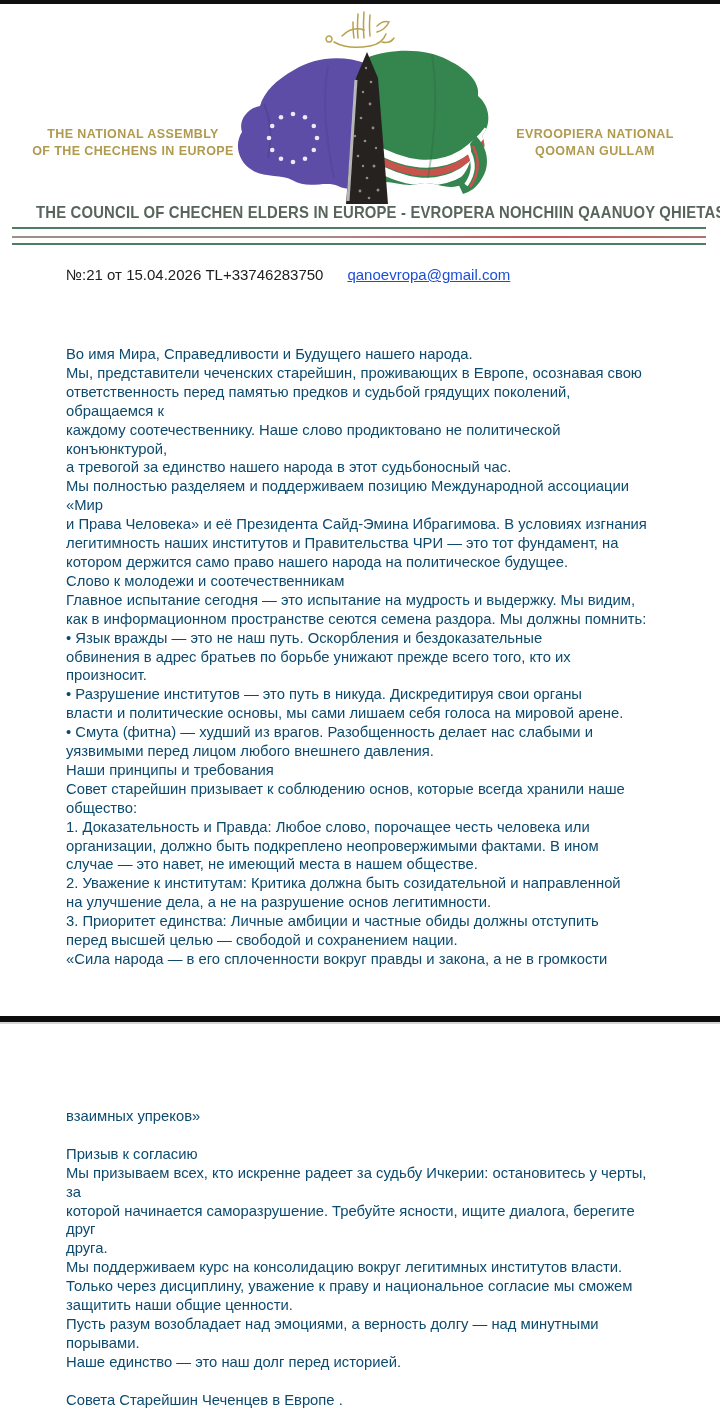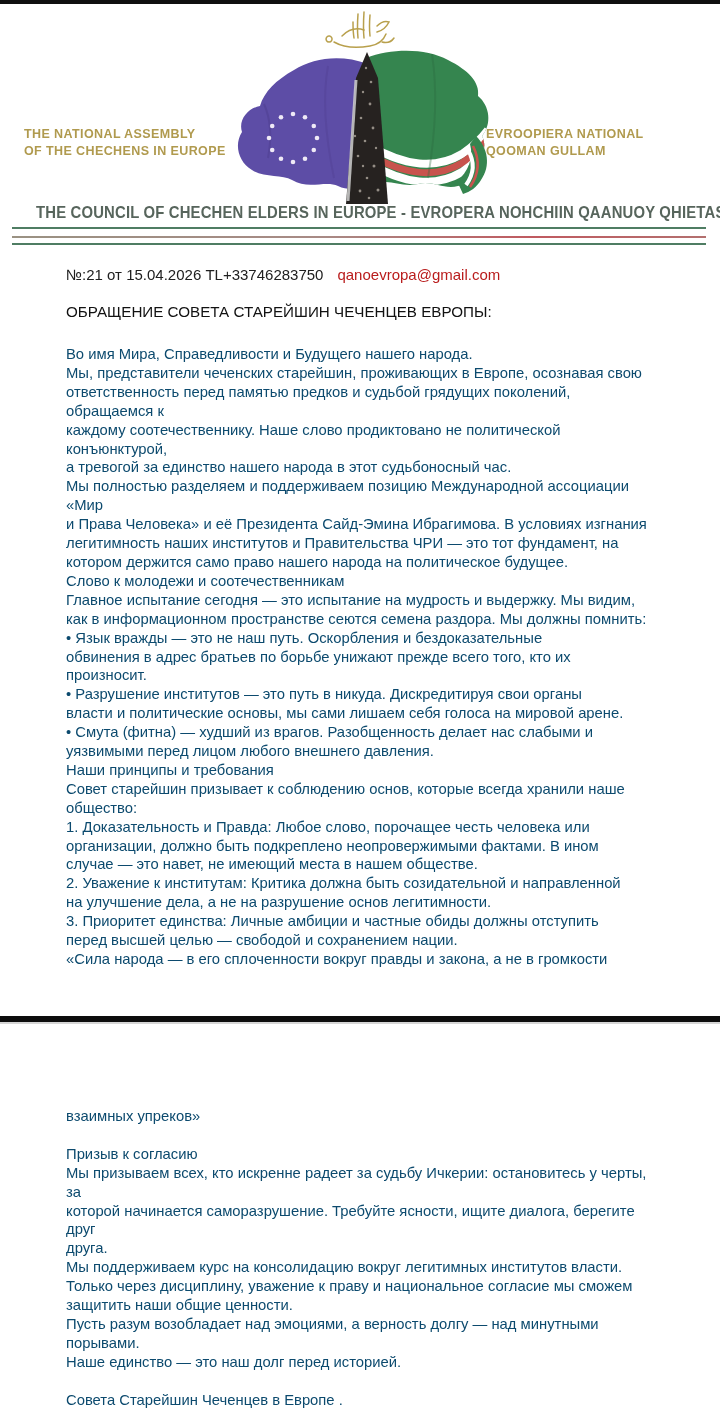--- a/index.html
+++ b/index.html
@@ -4,36 +4,36 @@
 <style>
   * { margin:0; padding:0; box-sizing:border-box; }
   html,body { background:#ffffff; }
   .page {
     position:relative; width:720px; height:1420px; background:#ffffff;
     overflow:hidden; font-family:"Liberation Sans","DejaVu Sans",sans-serif;
   }
   .edge-bar-top { position:absolute; left:0; top:0; width:720px; height:4px; background:#101010; }
   .emblem-svg { position:absolute; left:230px; top:8px; width:264px; height:198px; }
   .gold-caption {
-    position:absolute; color:#b09a4e; font-weight:bold;
+    position:absolute; text-align:center; color:#b09a4e; font-weight:bold;
     font-size:12.5px; line-height:17px; letter-spacing:0.4px; white-space:pre-line;
   }
   .gold-left  { left:24px;  top:126px; width:218px; }
   .gold-right { left:486px; top:126px; width:218px; }
   .council-title {
     position:absolute; left:0; top:203px; width:720px; text-align:center;
     color:#57655c; font-weight:bold; font-size:16.5px; white-space:nowrap;
     transform:scaleX(0.9); transform-origin:center; letter-spacing:0.2px;
   }
   .dline { position:absolute; left:12px; right:14px; height:2px; }
   .dline-1 { top:227px; background:#4f7d63; }
   .dline-2 { top:236px; background:linear-gradient(90deg,#9a9283 0%,#a88a85 45%,#c05a60 75%,#b3706f 100%); }
   .dline-3 { top:243px; background:#4f7d63; }
   .meta-line { position:absolute; left:66px; top:266px; font-size:15px; color:#202020; }
-  .email-link { color:#b91c1c; margin-left:14px; cursor:pointer; }
+  .email-link { color:#1d4ed8; text-decoration:underline; margin-left:24px; cursor:pointer; }
   .doc-title { position:absolute; left:66px; top:303px; font-size:15.2px; color:#111111; }
   .body-text {
     position:absolute; left:66px; width:642px; font-size:14.8px; line-height:18.9px;
     color:#0c4a6e; white-space:pre-line;
   }
   .body-p1 { top:345px; }
   .body-p2 { top:1107px; }
   .page-break-bar {
     position:absolute; left:0; top:1016px; width:720px; height:6px; background:#0d0d0d;
     box-shadow:0 2px 0 #d5d5d5;
@@ -133,21 +133,20 @@
   <div class="council-title">THE COUNCIL OF CHECHEN ELDERS IN EUROPE - EVROPERA NOHCHIIN QAANUOY QHIETASHUO</div>
 
   <div class="dline dline-1"></div>
   <div class="dline dline-2"></div>
   <div class="dline dline-3"></div>
 
   <div class="meta-line">
     <span>№:21 от 15.04.2026 TL+33746283750</span><span class="email-link">qanoevropa@gmail.com</span>
   </div>
 
-  <div class="doc-title">ОБРАЩЕНИЕ СОВЕТА СТАРЕЙШИН ЧЕЧЕНЦЕВ ЕВРОПЫ:</div>
 
   <div class="body-text body-p1">Во имя Мира, Справедливости и Будущего нашего народа.
 Мы, представители чеченских старейшин, проживающих в Европе, осознавая свою
 ответственность перед памятью предков и судьбой грядущих поколений,
 обращаемся к
 каждому соотечественнику. Наше слово продиктовано не политической
 конъюнктурой,
 а тревогой за единство нашего народа в этот судьбоносный час.
 Мы полностью разделяем и поддерживаем позицию Международной ассоциации
 «Мир

